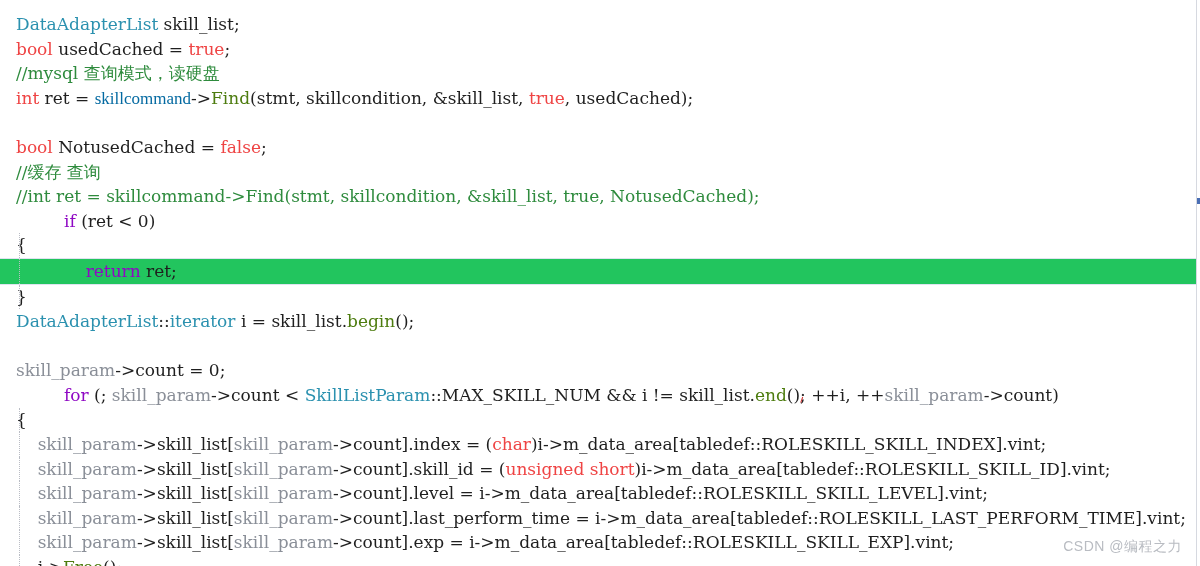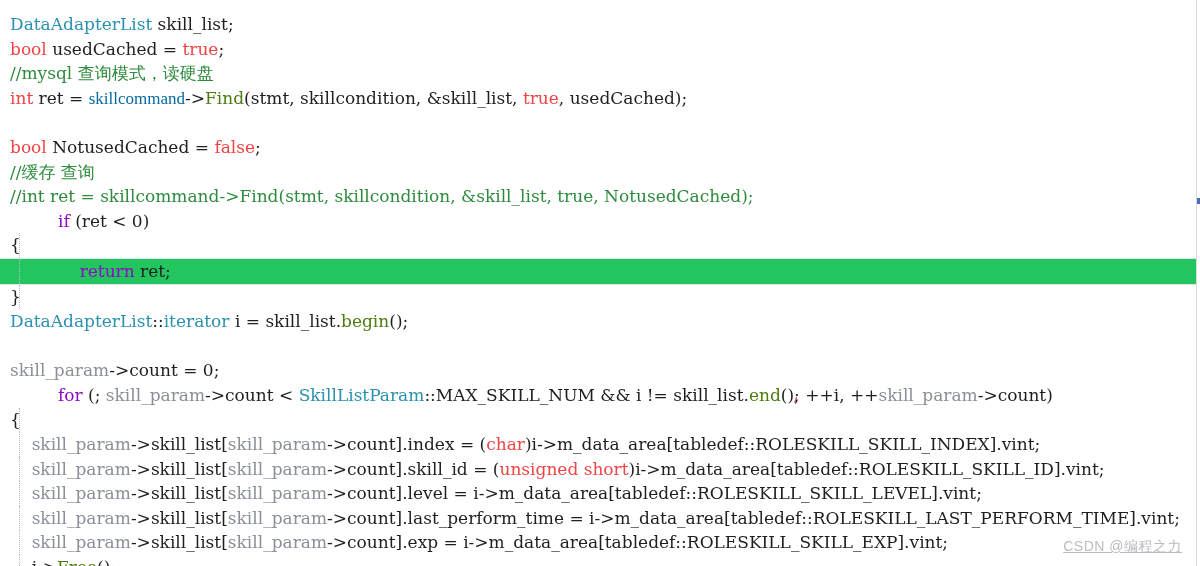--- a/index.html
+++ b/index.html
@@ -50,21 +50,21 @@
     padding: 12px 0 0 0;
     box-sizing: border-box;
     white-space: pre;
   }
 
   .line {
     position: relative;
     height: 24.6px;
     line-height: 24.6px;
     font-size: 17px;
-    padding-left: 10px;
+    padding-left: 16px;
     box-sizing: border-box;
     letter-spacing: 0px;
     color: #1f1f1f;
   }
 
   
   .line.current {
     background: #22c55e;
     border-top: 1px solid #dfe3f0;
     border-bottom: 1px solid #dfe3f0;
@@ -111,21 +111,20 @@
   
   #watermark {
     position: absolute;
     right: 18px;
     bottom: 10px;
     font-family: "Liberation Sans", sans-serif;
     font-size: 14px;
     color: #b9bcc2;
     letter-spacing: 0.5px;
     user-select: none;
-    text-decoration: underline;
   }
 </style>
 </head>
 <body>
 
 <div id="editor">
 
   <div id="code"><div class="line"><span class="t-type">DataAdapterList</span><span class="t-plain"> skill_list;</span></div><div class="line"><span class="t-kw">bool</span><span class="t-plain"> usedCached = </span><span class="t-kw">true</span><span class="t-plain">;</span></div><div class="line"><span class="t-cmt">//mysql 查询模式，读硬盘</span></div><div class="line"><span class="t-kw">int</span><span class="t-plain"> ret = </span><span class="t-ident">skillcommand</span><span class="t-punct">-&gt;</span><span class="t-fn">Find</span><span class="t-plain">(stmt, skillcondition, &amp;skill_list, </span><span class="t-kw">true</span><span class="t-plain">, usedCached);</span></div><div class="line">&nbsp;</div><div class="line"><span class="t-kw">bool</span><span class="t-plain"> NotusedCached = </span><span class="t-kw">false</span><span class="t-plain">;</span></div><div class="line"><span class="t-cmt">//缓存 查询</span></div><div class="line"><span class="t-cmt">//int ret = skillcommand-&gt;Find(stmt, skillcondition, &amp;skill_list, true, NotusedCached);</span></div><div class="line"><span class="t-ctl">if</span><span class="t-plain"> (ret &lt; </span><span class="t-num">0</span><span class="t-plain">)</span></div><div class="line"><span class="guide g1"></span><span class="t-plain">{</span></div><div class="line current"><span class="guide g1"></span><span class="t-plain">    </span><span class="t-ctl">return</span><span class="t-plain"> ret;</span></div><div class="line"><span class="guide g1"></span><span class="t-plain">}</span></div><div class="line"><span class="t-type">DataAdapterList</span><span class="t-punct">::</span><span class="t-type">iterator</span><span class="t-plain"> i = skill_list.</span><span class="t-fn">begin</span><span class="t-plain">();</span></div><div class="line">&nbsp;</div><div class="line"><span class="t-member">skill_param</span><span class="t-punct">-&gt;</span><span class="t-plain">count</span><span class="t-plain"> = </span><span class="t-num">0</span><span class="t-plain">;</span></div><div class="line"><span class="t-ctl">for</span><span class="t-plain"> (; </span><span class="t-member">skill_param</span><span class="t-punct">-&gt;</span><span class="t-plain">count</span><span class="t-plain"> &lt; </span><span class="t-type">SkillListParam</span><span class="t-plain">::MAX_SKILL_NUM &amp;&amp; i != skill_list.</span><span class="t-fn">end</span><span class="t-plain">()</span><span class="t-plain squiggle">;</span><span class="t-plain"> ++i, ++</span><span class="t-member">skill_param</span><span class="t-punct">-&gt;</span><span class="t-plain">count</span><span class="t-plain">)</span></div><div class="line"><span class="guide g1"></span><span class="t-plain">{</span></div><div class="line"><span class="guide g1"></span><span class="t-plain">    </span><span class="t-member">skill_param</span><span class="t-punct">-&gt;</span><span class="t-plain">skill_list</span><span class="t-punct">[</span><span class="t-member">skill_param</span><span class="t-punct">-&gt;</span><span class="t-plain">count</span><span class="t-plain">].index = (</span><span class="t-kw">char</span><span class="t-plain">)i-&gt;</span><span class="t-plain">m_data_area</span><span class="t-plain">[tabledef::ROLESKILL_SKILL_INDEX].vint;</span></div><div class="line"><span class="guide g1"></span><span class="t-plain">    </span><span class="t-member">skill_param</span><span class="t-punct">-&gt;</span><span class="t-plain">skill_list</span><span class="t-punct">[</span><span class="t-member">skill_param</span><span class="t-punct">-&gt;</span><span class="t-plain">count</span><span class="t-plain">].skill_id = (</span><span class="t-kw">unsigned short</span><span class="t-plain">)i-&gt;</span><span class="t-plain">m_data_area</span><span class="t-plain">[tabledef::ROLESKILL_SKILL_ID].vint;</span></div><div class="line"><span class="guide g1"></span><span class="t-plain">    </span><span class="t-member">skill_param</span><span class="t-punct">-&gt;</span><span class="t-plain">skill_list</span><span class="t-punct">[</span><span class="t-member">skill_param</span><span class="t-punct">-&gt;</span><span class="t-plain">count</span><span class="t-plain">].level = i-&gt;</span><span class="t-plain">m_data_area</span><span class="t-plain">[tabledef::ROLESKILL_SKILL_LEVEL].vint;</span></div><div class="line"><span class="guide g1"></span><span class="t-plain">    </span><span class="t-member">skill_param</span><span class="t-punct">-&gt;</span><span class="t-plain">skill_list</span><span class="t-punct">[</span><span class="t-member">skill_param</span><span class="t-punct">-&gt;</span><span class="t-plain">count</span><span class="t-plain">].last_perform_time = i-&gt;</span><span class="t-plain">m_data_area</span><span class="t-plain">[tabledef::ROLESKILL_LAST_PERFORM_TIME].vint;</span></div><div class="line"><span class="guide g1"></span><span class="t-plain">    </span><span class="t-member">skill_param</span><span class="t-punct">-&gt;</span><span class="t-plain">skill_list</span><span class="t-punct">[</span><span class="t-member">skill_param</span><span class="t-punct">-&gt;</span><span class="t-plain">count</span><span class="t-plain">].exp = i-&gt;</span><span class="t-plain">m_data_area</span><span class="t-plain">[tabledef::ROLESKILL_SKILL_EXP].vint;</span></div><div class="line"><span class="guide g1"></span><span class="t-plain">    </span><span class="t-plain">i-&gt;</span><span class="t-fn">Free</span><span class="t-plain">();</span></div></div>
 
   <div id="scroll-track">

